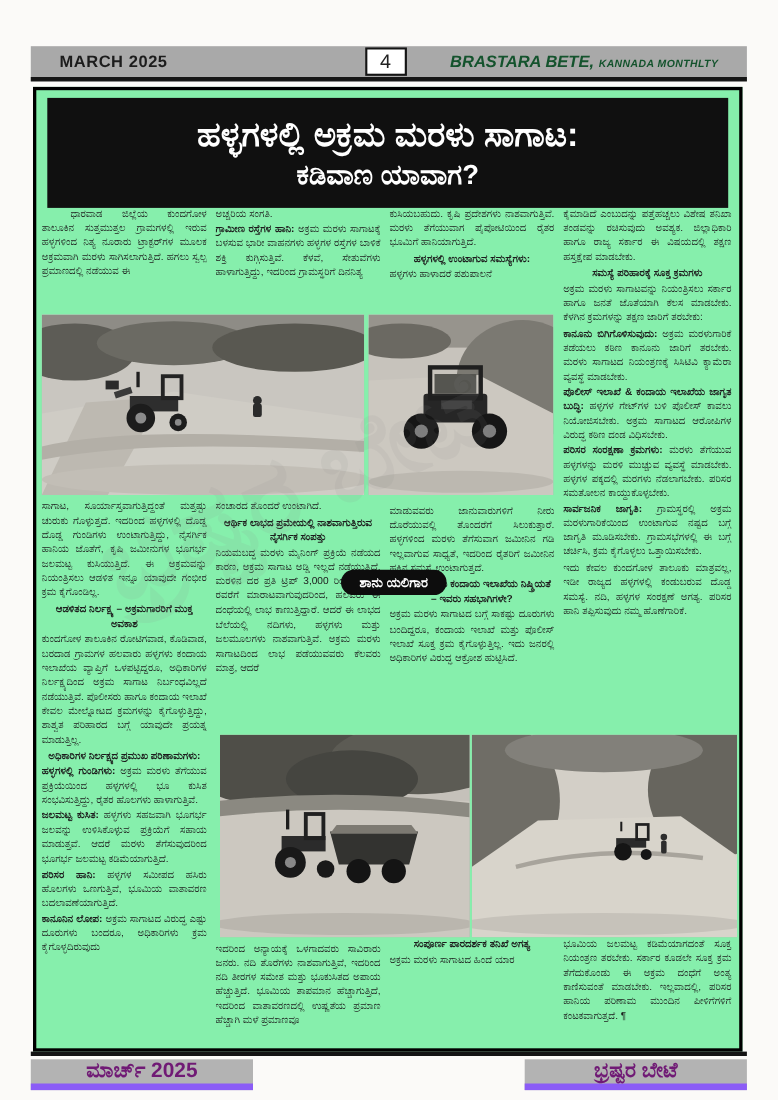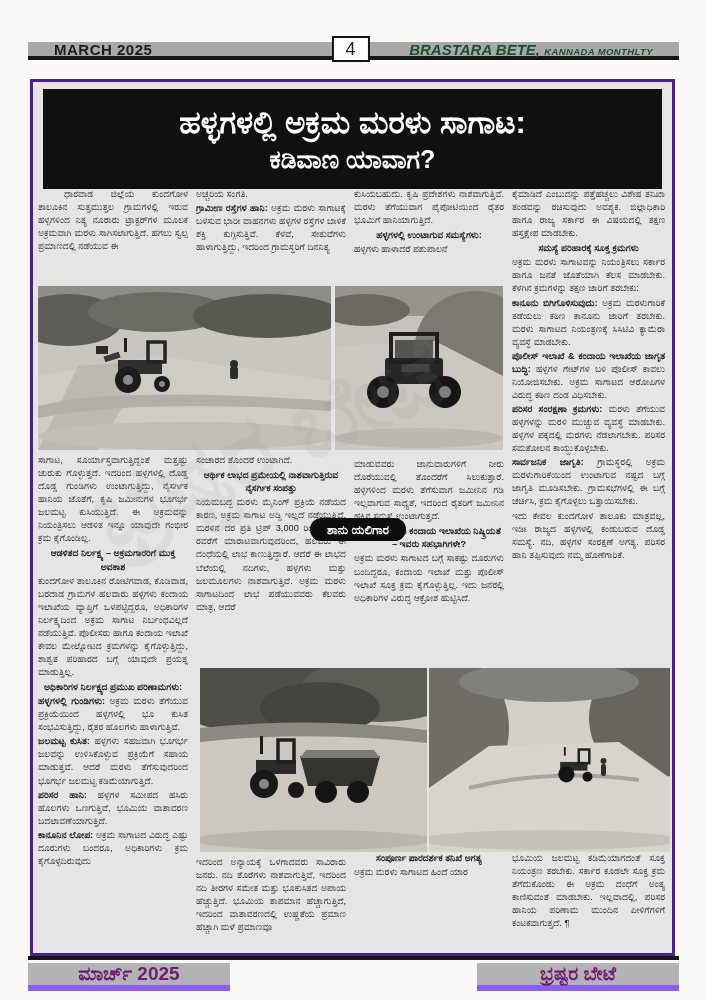--- a/index.html
+++ b/index.html
@@ -7,39 +7,39 @@
   body {
     font-family: "Liberation Sans", sans-serif;
     background:#f2f1ee;
     position:relative;
     overflow:hidden;
   }
   .page { position:absolute; inset:0; background:#fbfaf8; }
 
   
   .masthead {
-    position:absolute; left:28px; top:42px; width:651px; height:18px;
+    position:absolute; left:28px; top:42px; width:651px; height:32px;
     background:#a9a9a9; border-bottom:4px solid #161616;
     display:flex; align-items:center; justify-content:space-between;
     padding:0 26px;
   }
   .masthead .issue { font-weight:bold; font-size:15px; color:#1c1c1c; letter-spacing:0.5px;}
   .pagenum {
     position:absolute; left:50%; transform:translateX(-58%);
     width:38px; height:26px; background:#fff; border:2px solid #141414;
     display:flex; align-items:center; justify-content:center;
     font-size:18px; color:#222; font-weight:normal;
   }
   .mast-right { font-weight:bold; color:#14532d; font-size:15px; white-space:nowrap;font-style:italic;}
   .mast-right .sub { font-size:9.5px; letter-spacing:0.4px;}
 
   
   .frame {
     position:absolute; left:30px; top:79px; width:645px; height:877px;
-    border:3px solid #4c1d95; background:#e5e5e5;
+    border:3px solid #000000; background:#86efac;
   }
   .headline {
     position:absolute; left:10px; top:7px; width:619px; height:100px;
     background:#101010; color:#fff;
     display:flex; flex-direction:column; align-items:center; justify-content:center;
     text-align:center; font-weight:bold;
   }
   .headline .l1 { font-size:31px; line-height:1.35; }
   .headline .l2 { font-size:25px; line-height:1.25; }
 

